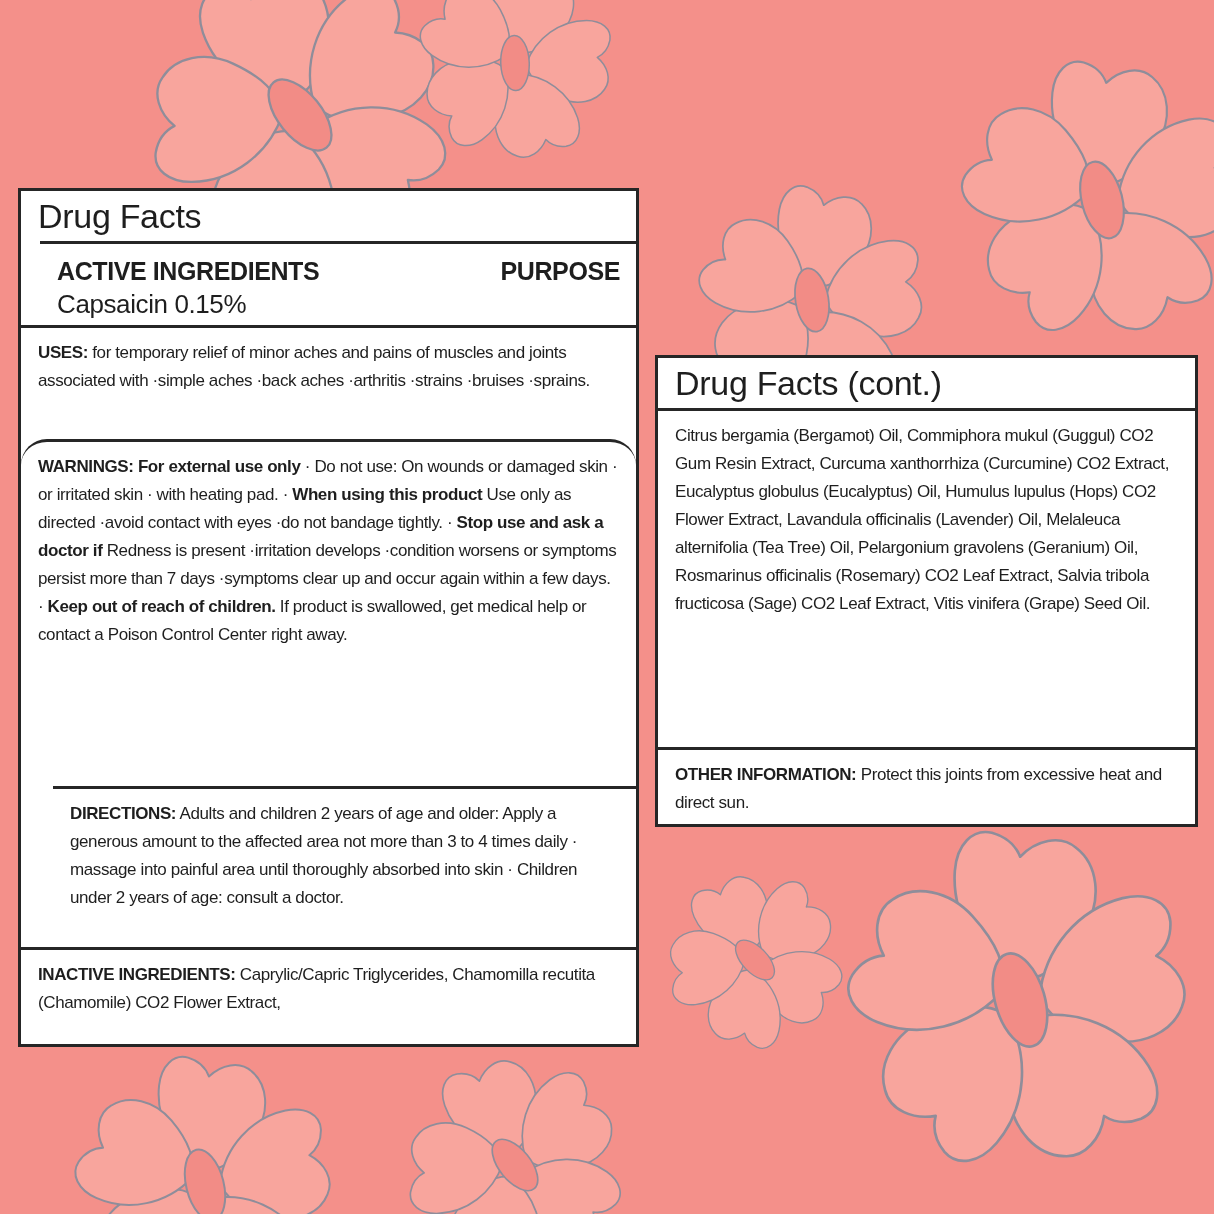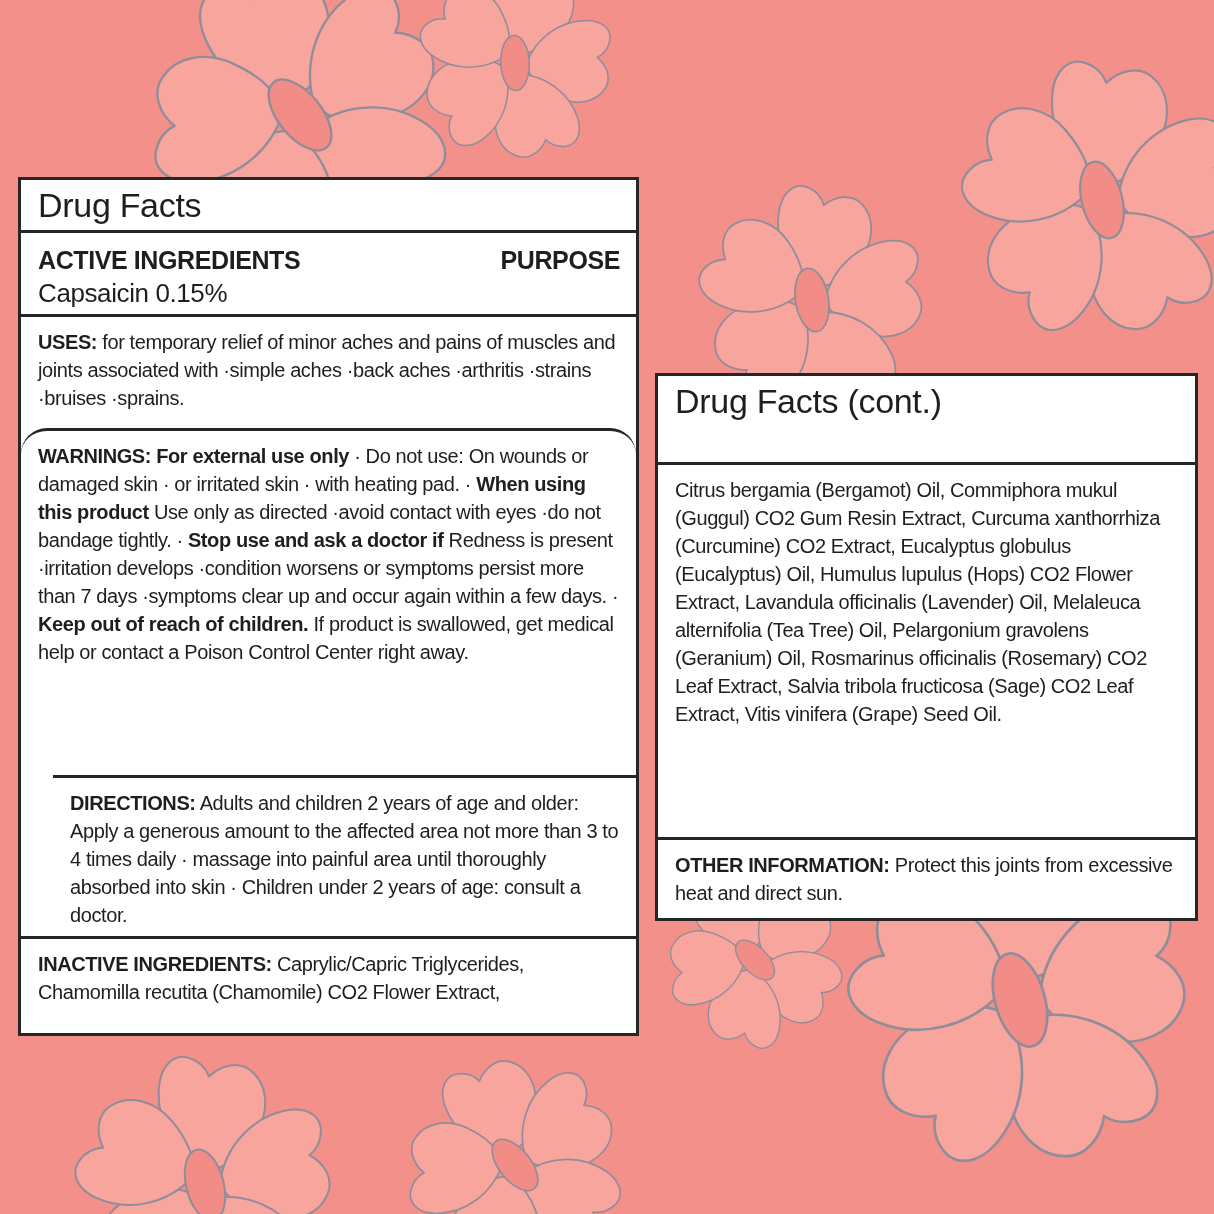--- a/index.html
+++ b/index.html
@@ -12,45 +12,45 @@
     color:#1e1e1e;
   }
   .flower-layer{position:absolute;left:0;top:0;width:1214px;height:1214px;}
   .panel{
     position:absolute;
     background:#ffffff;
     border:3px solid #262626;
     box-sizing:border-box;
     display:flex;flex-direction:column;
   }
-  .panel-left{left:18px;top:177px;width:621px;height:859px;}
-  .panel-right{left:655px;top:373px;width:543px;height:548px;gap:36px;}
+  .panel-left{left:18px;top:188px;width:621px;height:859px;}
+  .panel-right{left:655px;top:355px;width:543px;height:472px;}
   .row{
     box-sizing:border-box;
     border-top:3px solid #262626;
     padding:11px 16px 0 17px;
     overflow:hidden;
   }
   .row:first-child{border-top:none;}
   .row-title{
     display:flex;align-items:center;
     font-size:34px;letter-spacing:-0.3px;
     padding-top:0;
   }
   .panel-left .row-title{height:50px;}
   .panel-right .row-title{height:50px;}
-  .row-two-col{height:84px;display:flex;justify-content:space-between;padding-top:13px;}
+  .row-two-col{height:84px;display:flex;justify-content:space-between;padding-top:13px;margin-left:19px;}
   .row-uses{height:114px;}
   .row-warnings{height:347px;border-radius:26px;}
   .row-directions{height:161px;margin-left:32px;}
   .row-inactive{flex:1;}
   .row-ingredients{height:339px;}
   .row-other{flex:1;}
   .body-text{
-    font-size:20px;line-height:28px;letter-spacing:-0.4px;
+    font-size:17px;line-height:28px;letter-spacing:-0.4px;
   }
   .sec-label{font-weight:700;font-size:25px;letter-spacing:-0.4px;}
   .sec-value{font-size:26px;letter-spacing:-0.4px;margin-top:3px;}
   .col-right{text-align:left;}
   .b{font-weight:700;}
 </style>
 </head>
 <body>
 
 <div class="canvas">

